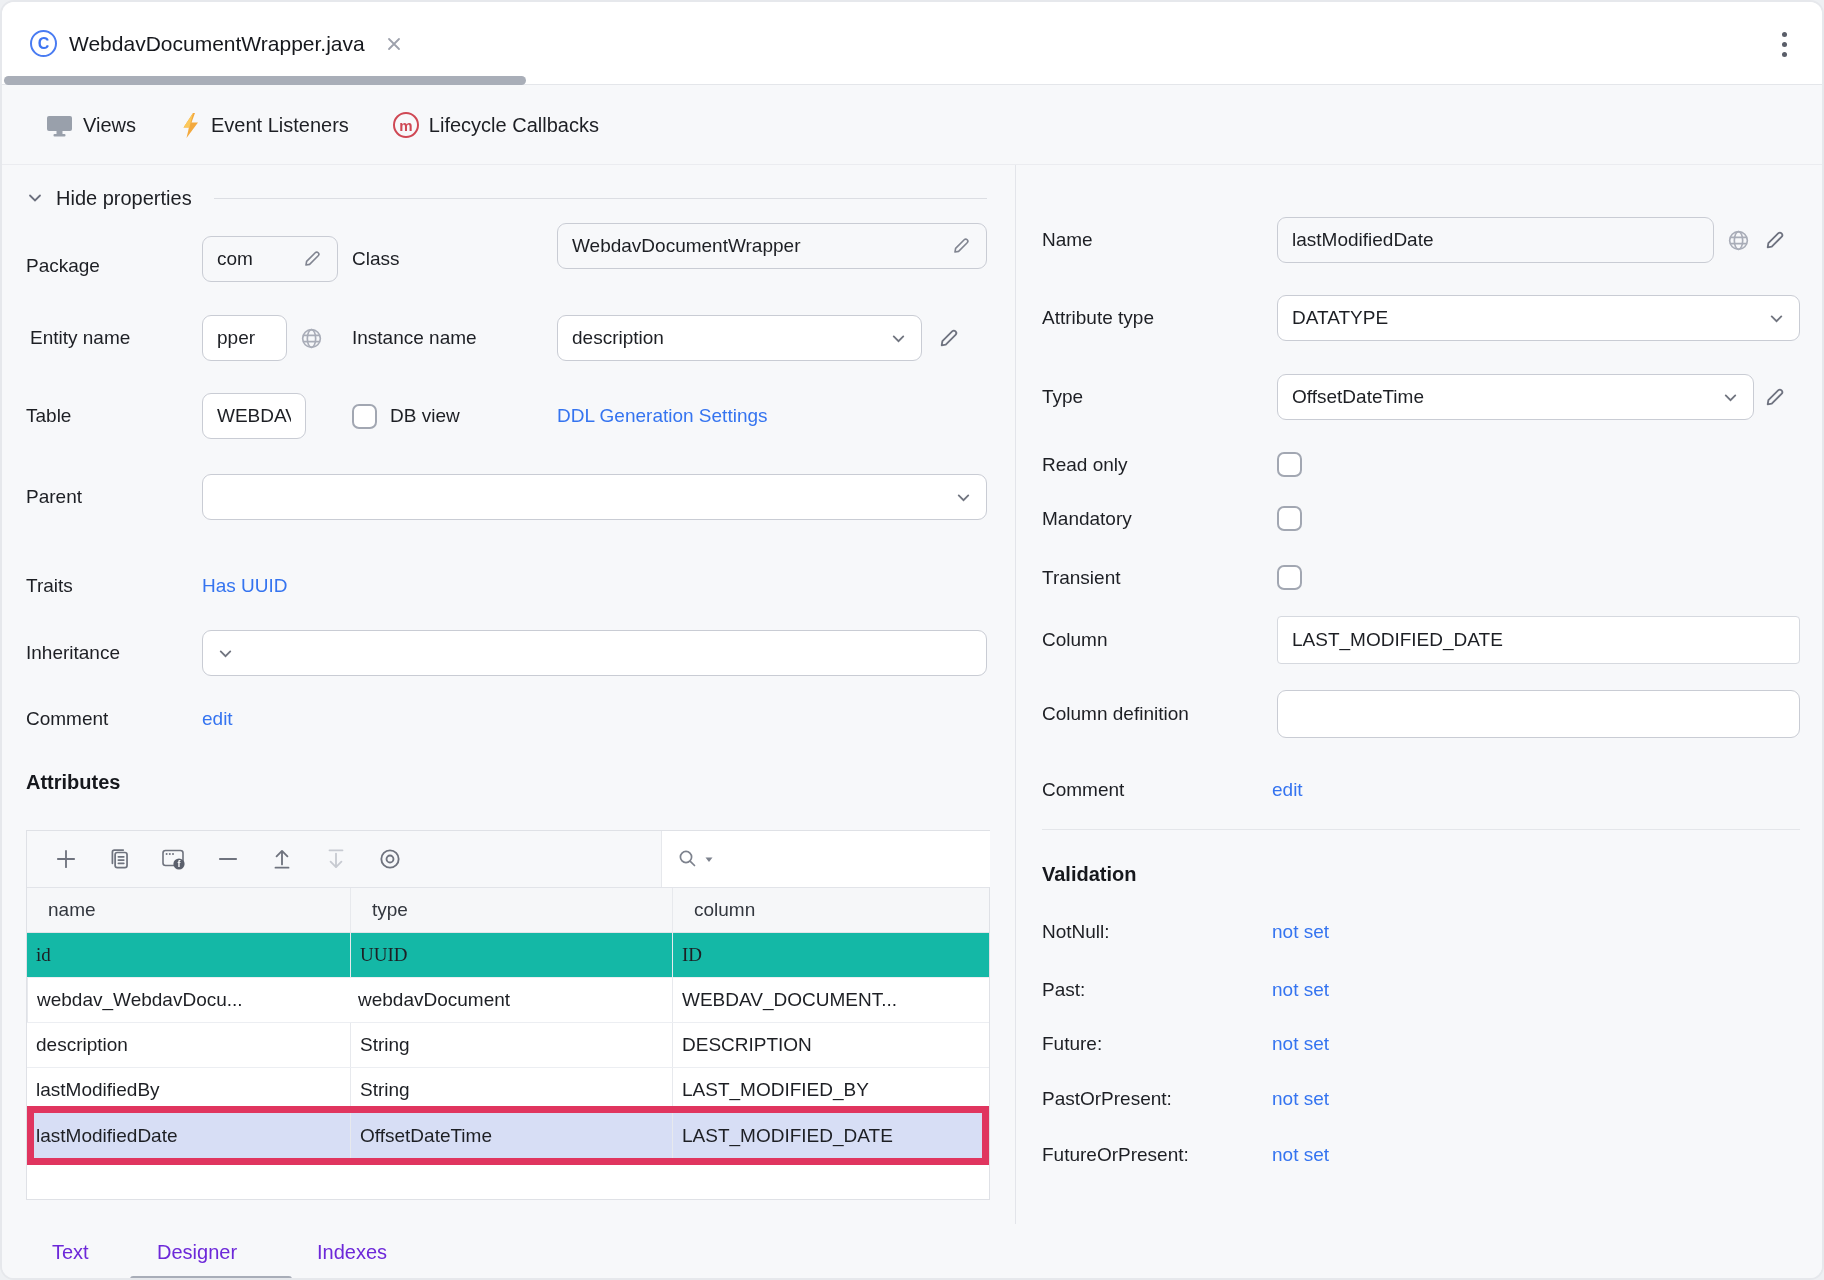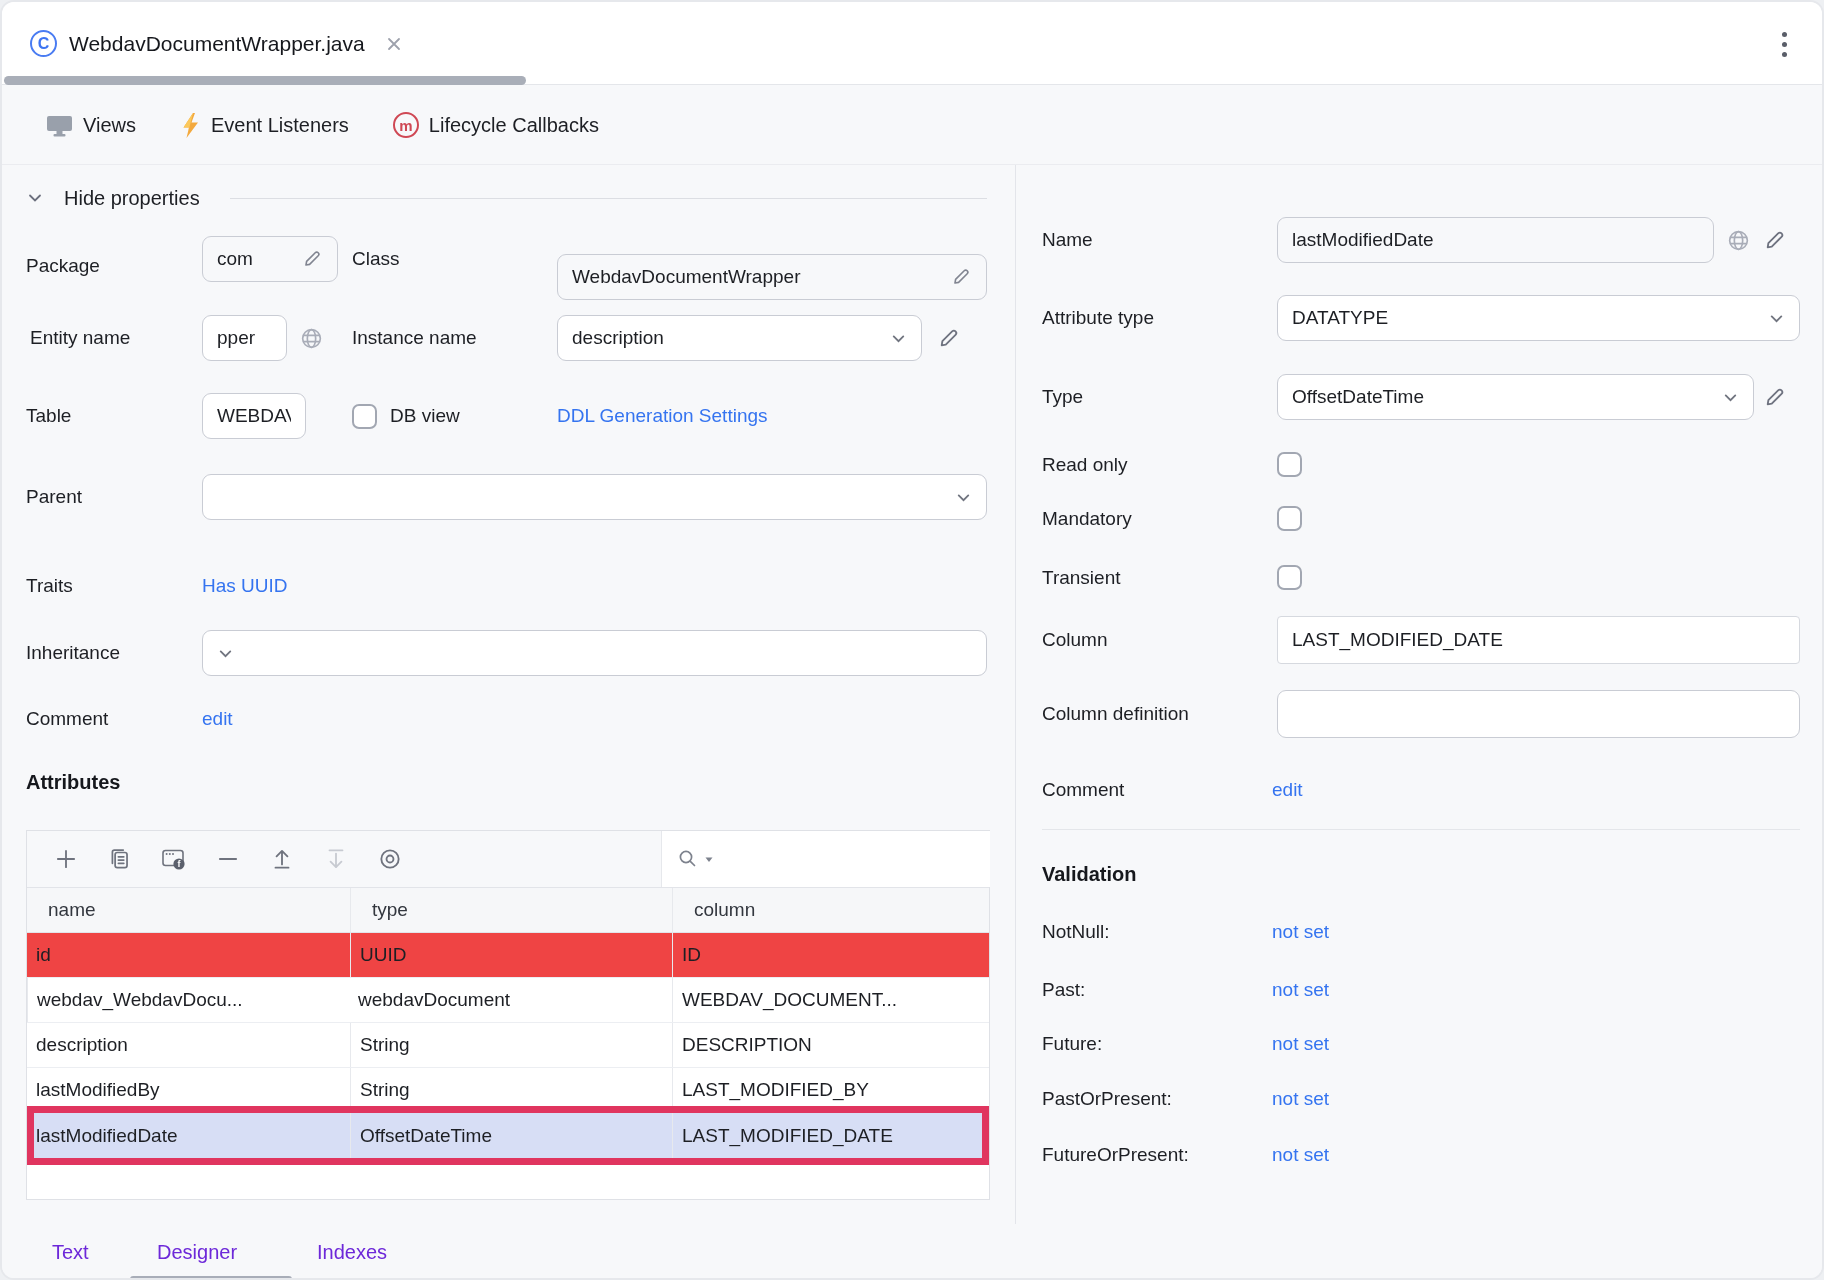--- a/index.html
+++ b/index.html
@@ -32,36 +32,36 @@
   .field { position:absolute; border:1px solid #c9ccd4; border-radius:9px; background:#fff; font-size:19px;
     display:flex; align-items:center; padding:0 14px; color:#1d1f24; height:46px; }
   .field.gray { background:#f7f8fa; }
   .field .flex1 { flex:1; overflow:hidden; white-space:nowrap; }
   .dropdown { cursor:pointer; }
   .placeholder { color:#969ba7; }
   .link { color:#3574f0; font-size:19px; cursor:pointer; text-decoration:none; position:absolute; }
   .icon-btn { position:absolute; cursor:pointer; display:flex; align-items:center; justify-content:center; background:none; border:none; }
   .checkbox { position:absolute; width:25px; height:25px; border:2px solid #a2a7b2; border-radius:7px; background:#fff; cursor:pointer; }
   
-  .hideprops { position:absolute; left:24px; top:11px; width:961px; height:44px; display:flex; align-items:center; gap:20px; cursor:pointer; }
+  .hideprops { position:absolute; left:24px; top:11px; width:961px; height:44px; display:flex; align-items:center; gap:12px; cursor:pointer; }
   .hideprops .txt { font-size:20px; color:#1d1f24; }
   .hideprops .rule { flex:1; height:1px; background:#dcdee3; margin-left:10px; }
   
   .heading { position:absolute; font-size:20px; font-weight:700; color:#16181d; }
   
   .grid { position:absolute; left:24px; top:665px; width:964px; height:370px; border:1px solid #dfe1e6; background:#fff; }
   .grid-toolbar { position:absolute; left:0; top:0; width:100%; height:57px; background:#f7f8fa; border-bottom:1px solid #e2e4e9;
     display:flex; align-items:center; padding-left:26px; gap:28px; }
   .gtb { background:none; border:none; cursor:pointer; width:26px; height:26px; display:flex; align-items:center; justify-content:center; padding:0; }
   .search { position:absolute; left:634px; top:0; width:329px; height:56px; background:#fff; border-left:1px solid #e6e8ec;
     display:flex; align-items:center; padding-left:14px; gap:4px; cursor:text; }
   .thead { position:absolute; left:0; top:57px; width:100%; height:45px; background:#f6f7f9; border-bottom:1px solid #e2e4e9; display:flex; }
   .thead .hc { font-size:19px; color:#33373f; display:flex; align-items:center; padding-left:21px; }
   .trow { position:absolute; left:0; width:100%; height:45px; display:flex; background:#fff; border-bottom:1px solid #eceef2; cursor:pointer; }
-  .trow.tinted { background:#ef4444; }
+  .trow.tinted { background:#14b8a6;font-family:Liberation Serif, serif; }
   .trow.selected { background:#d7def5; border-bottom:none; }
   .cell { font-size:19px; color:#1d1f24; display:flex; align-items:center; padding-left:9px; overflow:hidden; white-space:nowrap; }
   .c1 { width:323px; } .c2 { width:322px; border-left:1px solid #e7e9ed; } .c3 { flex:1; border-left:1px solid #e7e9ed; }
   .annotation { position:absolute; left:0px; right:0px; top:-7px; bottom:-7px; border:7px solid #e0355f; pointer-events:none; z-index:3; }
   
   .btab { position:absolute; font-size:20px; color:#6d28d9; top:1067px; height:40px; line-height:40px; cursor:pointer; }
   .btab-underline { position:absolute; left:128px; top:1111px; width:162px; height:6px; background:#a8adb8; border-radius:3px 3px 0 0; }
   
   .rlabel { position:absolute; left:1040px; font-size:19px; color:#1d1f24; }
   .hdivider { position:absolute; left:1040px; top:664px; width:758px; height:1px; background:#e4e6ea; }
@@ -130,21 +130,21 @@
     <span class="label" style="left:24px; top:78px; line-height:46px;">Package</span>
     <div class="field gray" style="left:200px; top:71px; width:136px;">
       <span class="flex1">com</span>
       <span>
         <svg width="22" height="22" viewBox="0 0 22 22">
             <path d="M5 17l.6-3.6L14.2 4.8a2.1 2.1 0 0 1 3 3L8.6 16.4 5 17z" fill="none" stroke="#818591" stroke-width="1.6" stroke-linejoin="round"></path>
           </svg>
       </span>
     </div>
     <span class="label" style="left:350px; top:71px; line-height:46px;">Class</span>
-    <div class="field gray" style="left:555px; top:89px; width:430px;">
+    <div class="field gray" style="left:555px; top:58px; width:430px;">
       <span class="flex1">WebdavDocumentWrapper</span>
       <span>
         <svg width="22" height="22" viewBox="0 0 22 22">
             <path d="M5 17l.6-3.6L14.2 4.8a2.1 2.1 0 0 1 3 3L8.6 16.4 5 17z" fill="none" stroke="#818591" stroke-width="1.6" stroke-linejoin="round"></path>
           </svg>
       </span>
     </div>
 
     <span class="label" style="left:28px; top:150px; line-height:46px;">Entity name</span>
     <div class="field" style="left:200px; top:150px; width:85px;">

